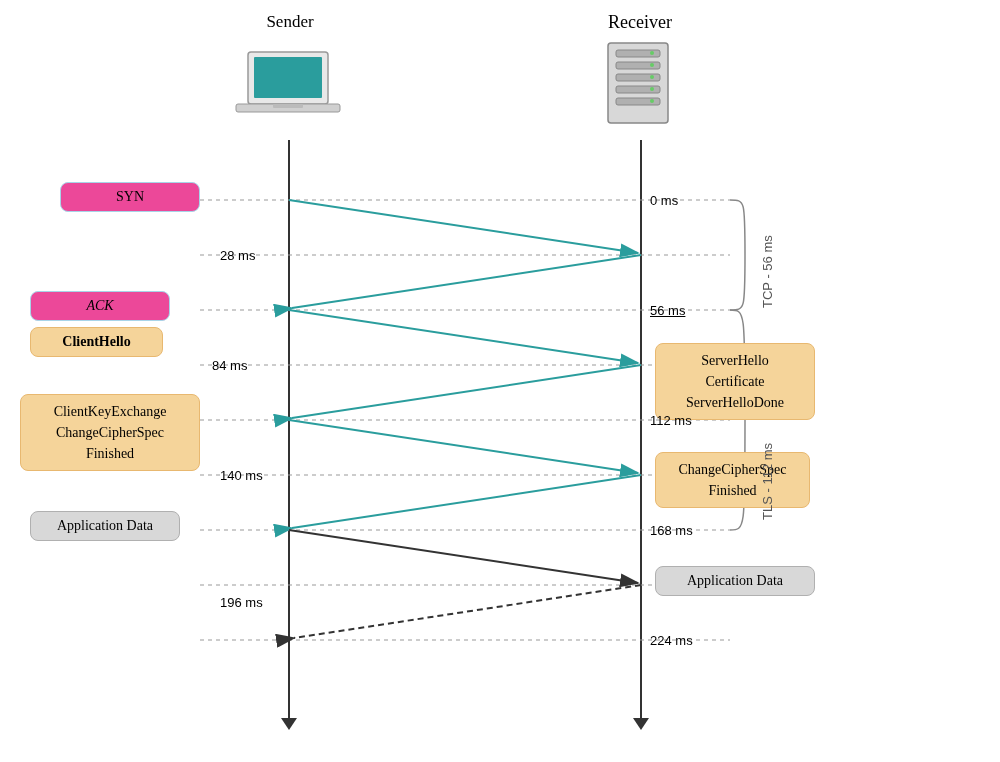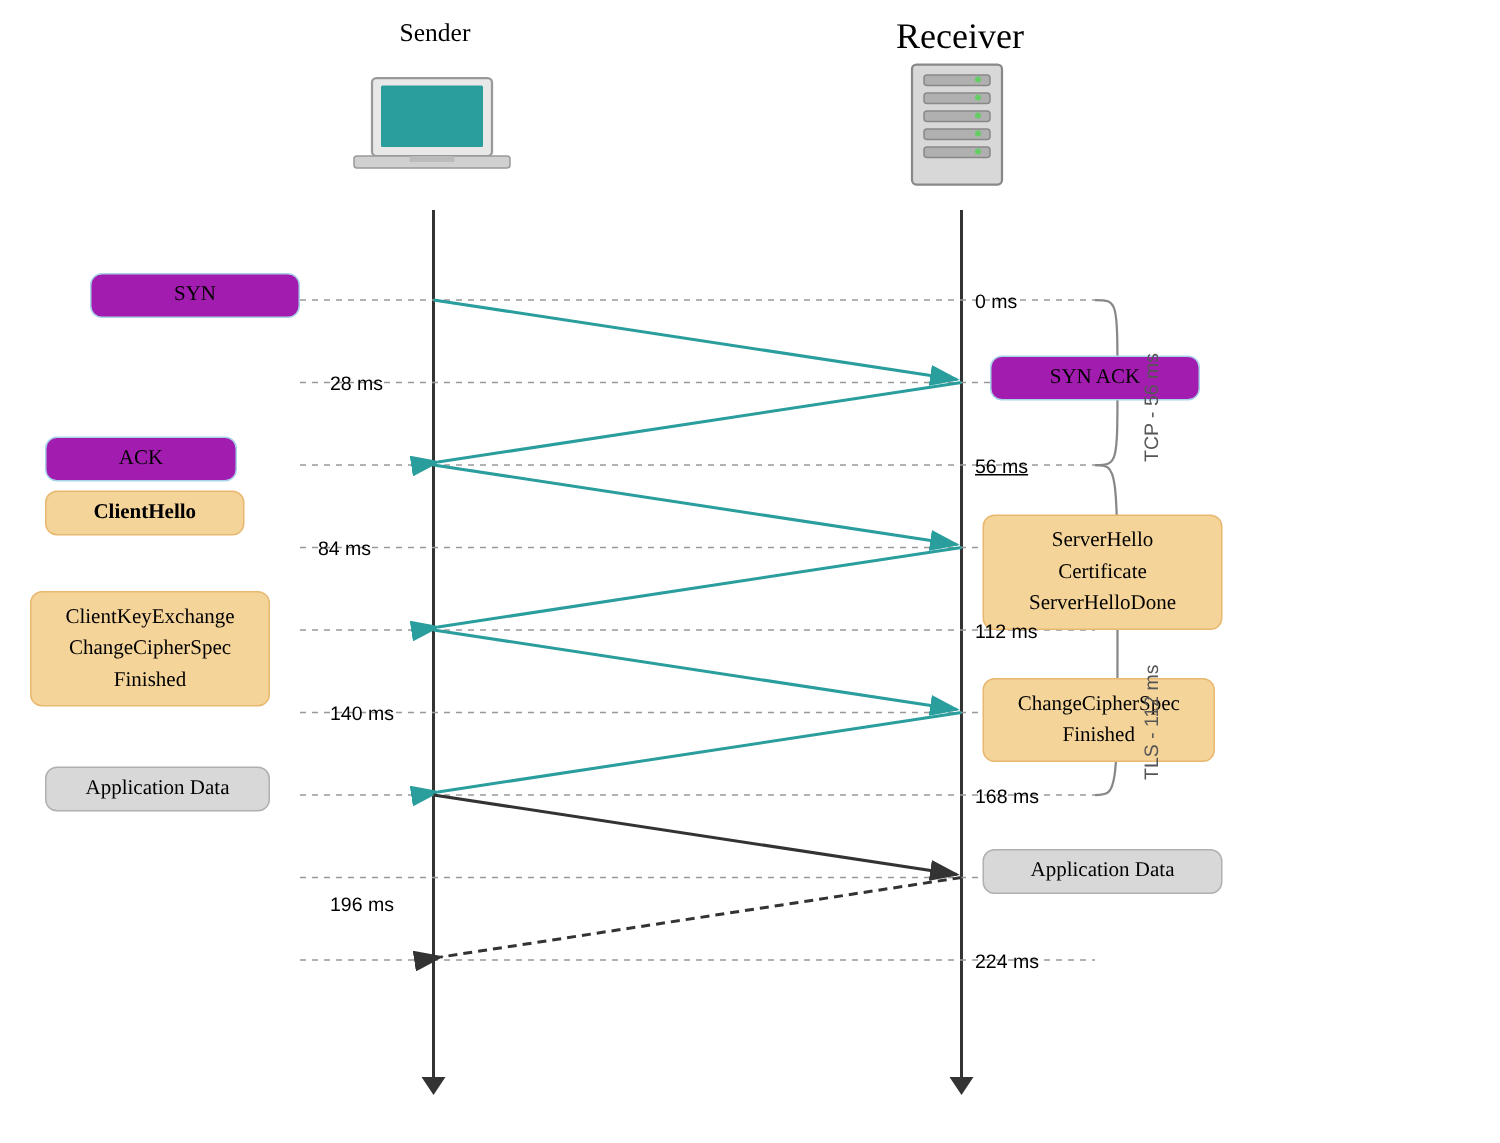--- a/index.html
+++ b/index.html
@@ -25,34 +25,34 @@
       text-align: center;
       font-size: 17px;
       font-weight: normal;
     }
     .label-receiver {
       position: absolute;
       top: 12px;
       left: 580px;
       width: 120px;
       text-align: center;
-      font-size: 24px;
+      font-size: 18px;
       font-weight: normal;
     }
     
     .msg-box {
       position: absolute;
       padding: 6px 12px;
       border-radius: 8px;
       font-size: 14px;
       text-align: center;
       font-family: Georgia, serif;
     }
     .msg-blue {
-      background: #a21caf;
+      background: #ec4899;
       border: 1.5px solid #a8d4e8;
     }
     .msg-orange {
       background: #f5d49a;
       border: 1.5px solid #e8b870;
     }
     .msg-gray {
       background: #d8d8d8;
       border: 1.5px solid #b0b0b0;
     }
@@ -187,33 +187,32 @@
 
     <line x1="641" y1="585" x2="294" y2="638" stroke="#333" stroke-width="2" stroke-dasharray="6,4" marker-end="url(#arrowBlackDash)"></line>
 
     <path d="M 730,200 C 745,200 745,200 745,255 C 745,310 745,310 730,310" fill="none" stroke="#888" stroke-width="1.5"></path>
 
     <path d="M 730,310 C 745,310 745,310 745,420 C 745,530 745,530 730,530" fill="none" stroke="#888" stroke-width="1.5"></path>
   </svg>
 
   <div class="msg-box msg-blue" style="top:182px; left:60px; width:140px;">SYN</div>
 
-  <div class="msg-box msg-blue" style="top:291px; left:30px; width:128px;">ACK</div>
+  <div class="msg-box msg-blue" style="top:291px; left:30px; width:140px;font-style:italic;">ACK</div>
 
   <div class="msg-box msg-orange" style="top:327px; left:30px; width:133px;font-weight:bold;">ClientHello</div>
 
-  <div class="msg-box msg-orange" style="top:394px; left:20px; width:160px; line-height:1.5;">
+  <div class="msg-box msg-orange" style="top:394px; left:20px; width:180px; line-height:1.5;">
     <span style="white-space: pre-line;">ClientKeyExchange
 ChangeCipherSpec
 Finished</span>
   </div>
 
   <div class="msg-box msg-gray" style="top:511px; left:30px; width:150px;">Application Data</div>
 
-  <div class="msg-box msg-blue" style="top:237px; left:660px; width:140px;">SYN ACK</div>
 
   <div class="msg-box msg-orange" style="top:343px; left:655px; width:160px; line-height:1.5;">
     <span style="white-space: pre-line;">ServerHello
 Certificate
 ServerHelloDone</span>
   </div>
 
   <div class="msg-box msg-orange" style="top:452px; left:655px; width:155px; line-height:1.5;">
     <span style="white-space: pre-line;">ChangeCipherSpec
 Finished</span>

